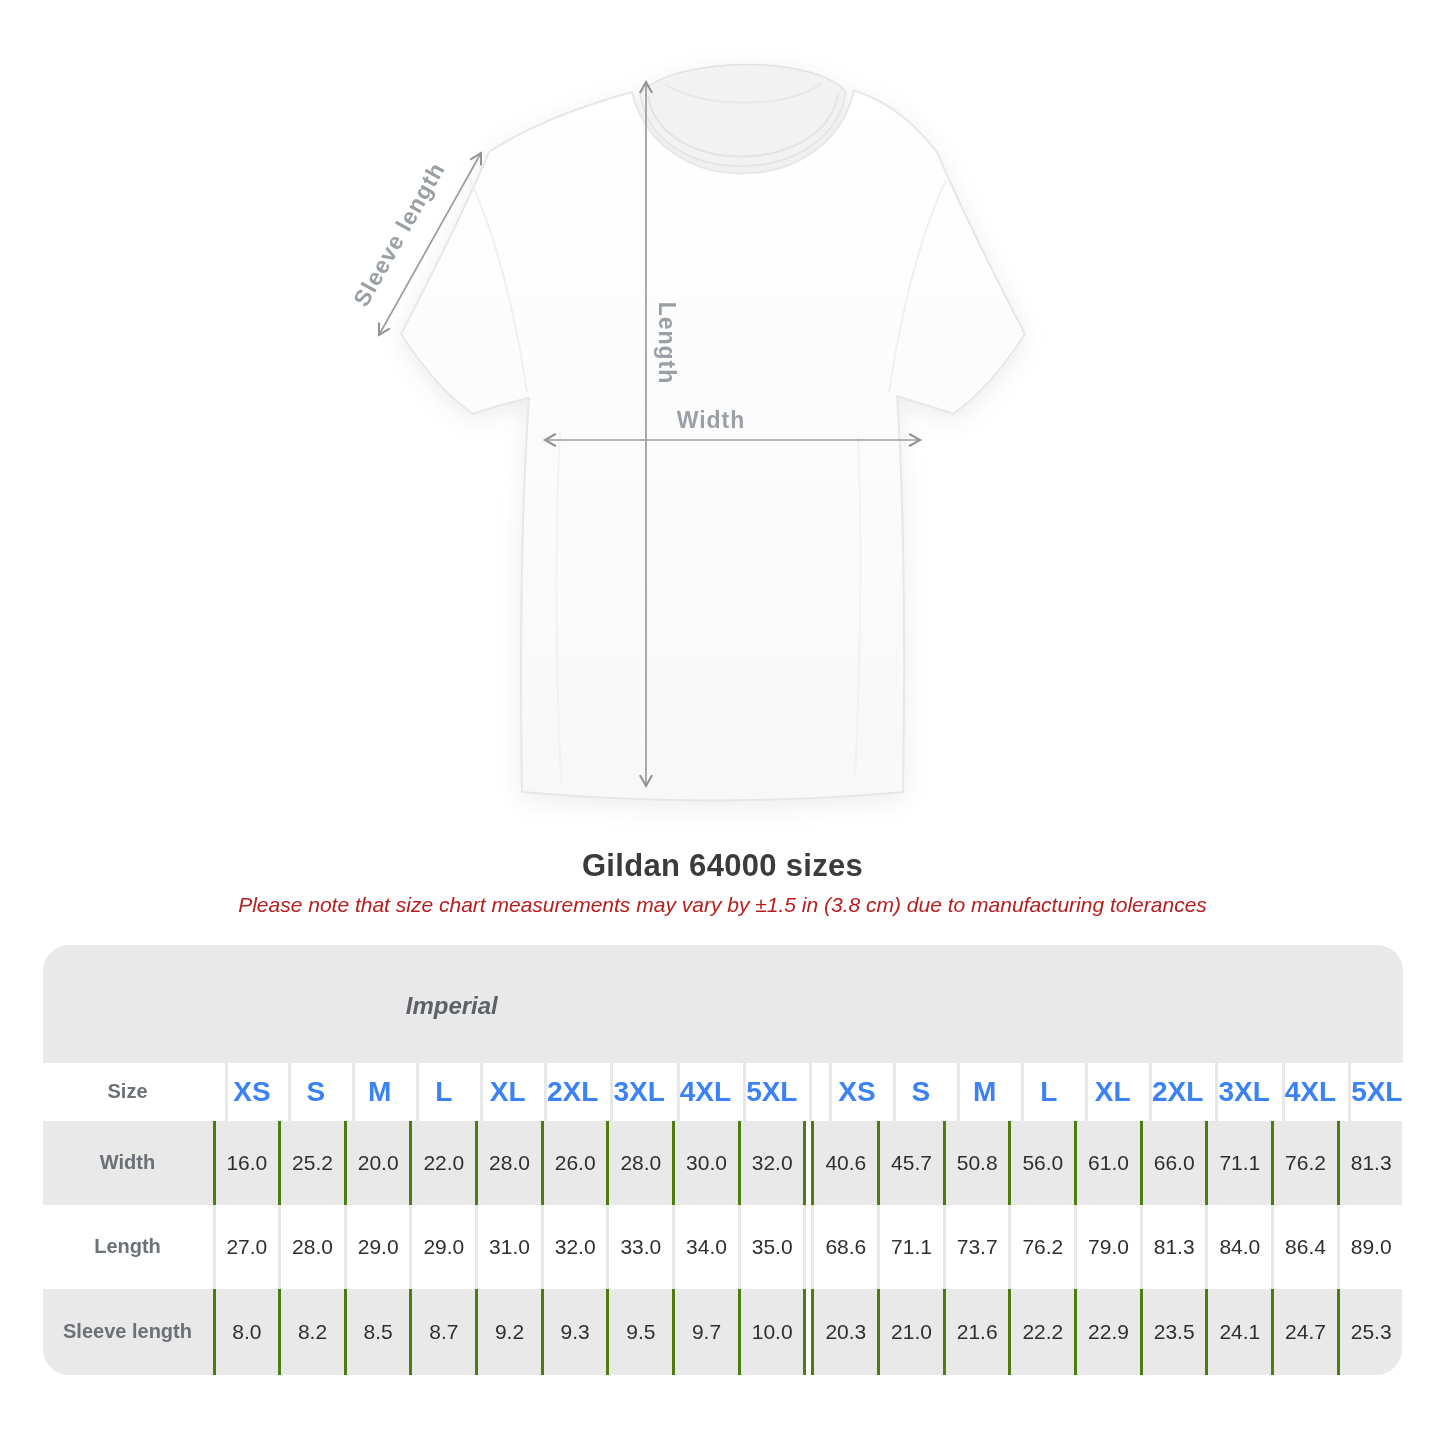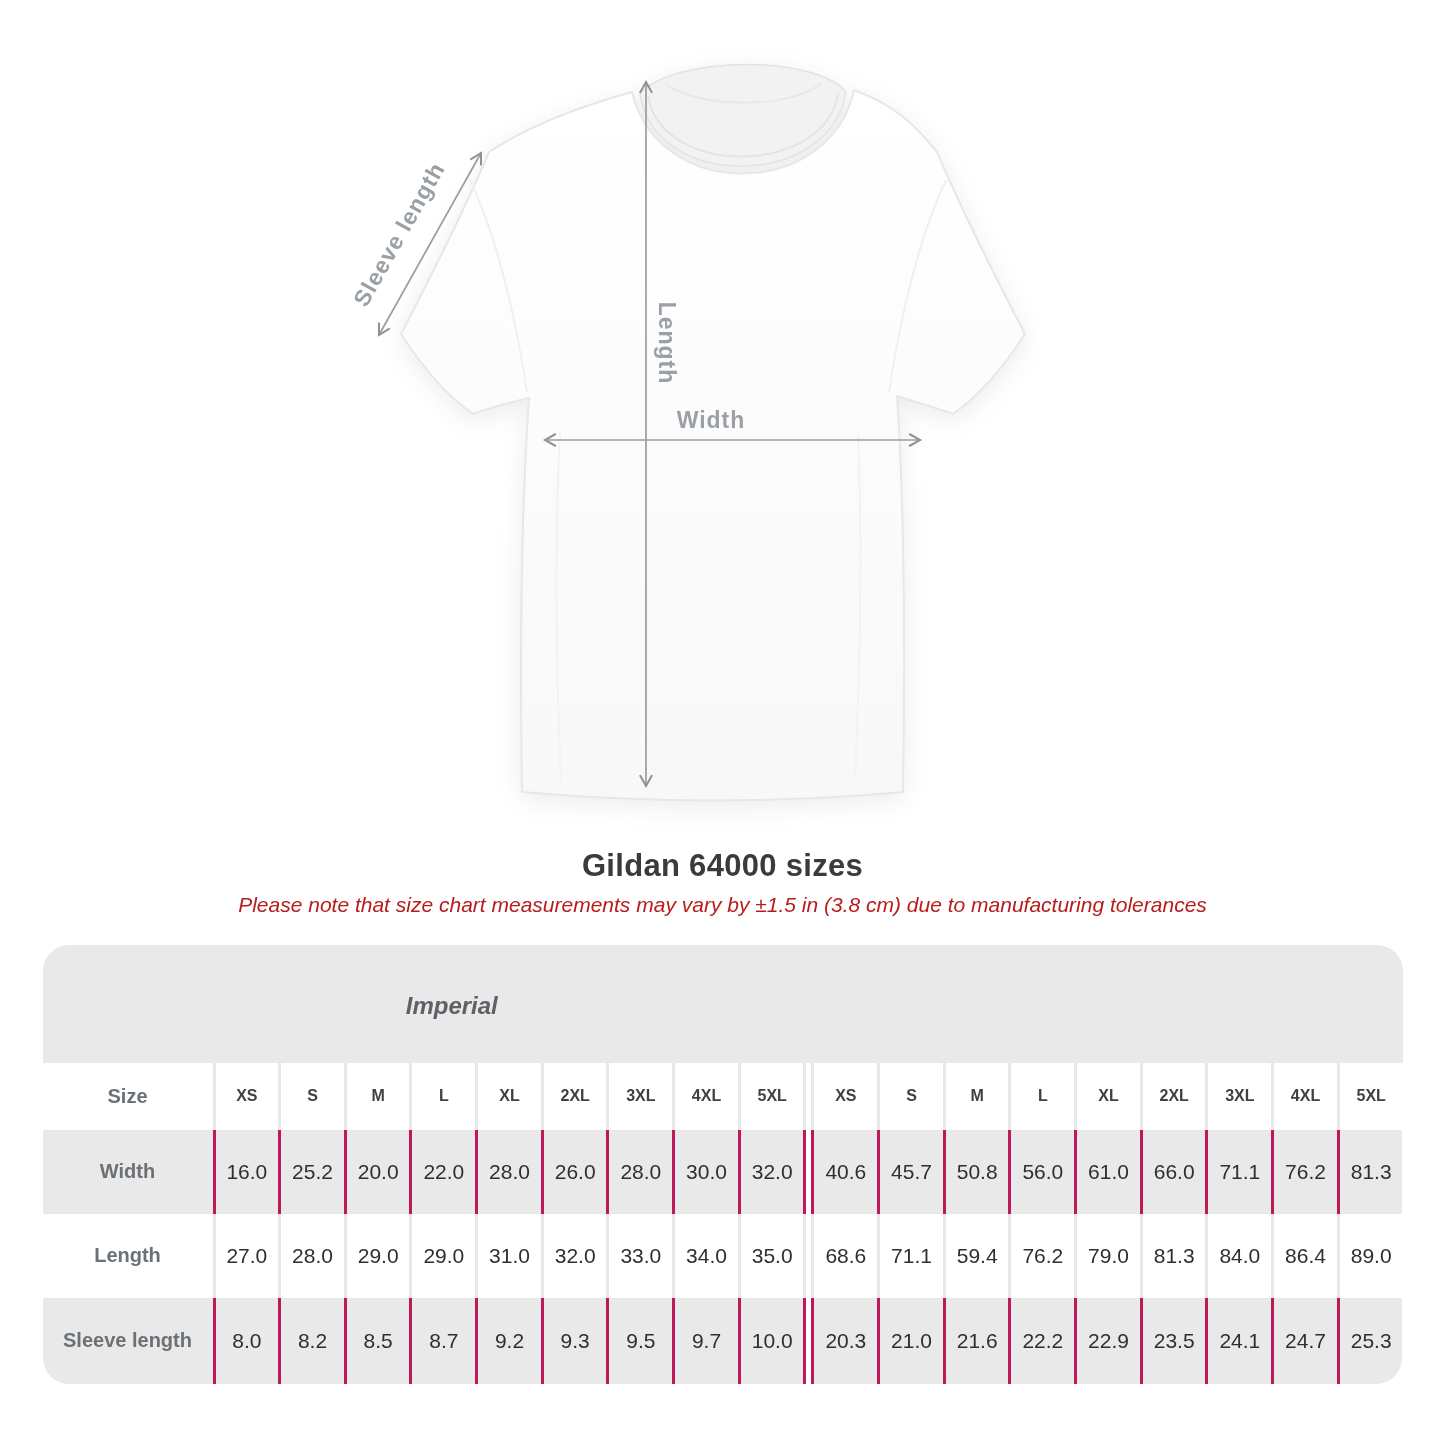--- a/index.html
+++ b/index.html
@@ -20,32 +20,32 @@
   .sizetable{width:1360px;margin:28px auto 0;}
   .ghead{
     display:grid;grid-template-columns:95px 1fr 8px 1fr;
     background:#e9e9e9;border-radius:26px 26px 0 0;height:118px;align-items:center;margin-top:28px;
   }
   .gblock{text-align:center;padding-top:4px;}
   .glabel{font-size:24px;font-weight:bold;font-style:italic;color:#5c6267;}
   .gunit{font-size:19px;font-style:italic;color:#5c6267;margin-top:10px;}
   .trow{display:grid;grid-template-columns:170px repeat(9,1fr) 8px repeat(9,1fr);}
   .trow{height:84px;}
-  .trow.sizerow{height:67px;}
+  .trow.sizerow{height:58px;gap:12px;}
   .trow.last{height:86px;}
   .cell{display:flex;align-items:center;justify-content:center;}
   .trow.white .cell{background:#ffffff;border-left:3px solid #e7e7e7;}
   .trow.white .cell:first-child{border-left:none;}
-  .trow.gray .cell{background:#e9e9e9;border-left:3px solid #be185d;}
+  .trow.gray .cell{background:#e9e9e9;border-left:3px solid #4d7c0f;}
   .trow.gray .cell:first-child{border-left:none;}
   .cell.spacer{background:transparent !important;}
   .trow.last .cell:first-child{border-bottom-left-radius:26px;}
   .trow.last .cell:last-child{border-bottom-right-radius:26px;}
   .cell.label{font-weight:bold;font-size:20px;color:#6b7176;}
-  .cell.szh{font-weight:bold;font-size:16px;color:#404040;}
+  .cell.szh{font-weight:bold;font-size:28px;color:#3b82f6;}
   .cell.val{font-size:21px;color:#2f2f2f;}
 </style>
 </head>
 <body>
 
 <div class="diagram">
   <svg width="1445" height="838" viewBox="0 0 1445 838" xmlns="http://www.w3.org/2000/svg">
     <defs>
       <linearGradient id="sg" x1="0" y1="0" x2="0" y2="1">
         <stop offset="0" stop-color="#ffffff"></stop>
@@ -166,21 +166,21 @@
     <div class="cell val">29.0</div>
     <div class="cell val">29.0</div>
     <div class="cell val">31.0</div>
     <div class="cell val">32.0</div>
     <div class="cell val">33.0</div>
     <div class="cell val">34.0</div>
     <div class="cell val">35.0</div>
     <div class="cell spacer"></div>
     <div class="cell val">68.6</div>
     <div class="cell val">71.1</div>
-    <div class="cell val">59.4</div>
+    <div class="cell val">73.7</div>
     <div class="cell val">76.2</div>
     <div class="cell val">79.0</div>
     <div class="cell val">81.3</div>
     <div class="cell val">84.0</div>
     <div class="cell val">86.4</div>
     <div class="cell val">89.0</div>
   </div>
 
   <div class="trow gray last">
     <div class="cell label">Sleeve length</div>

